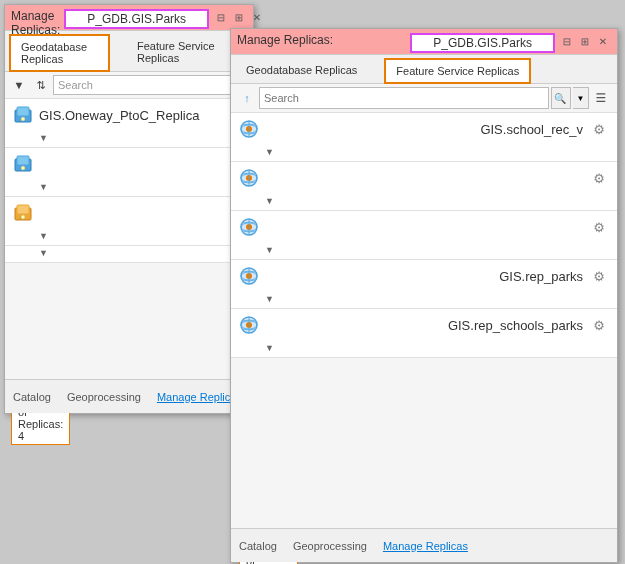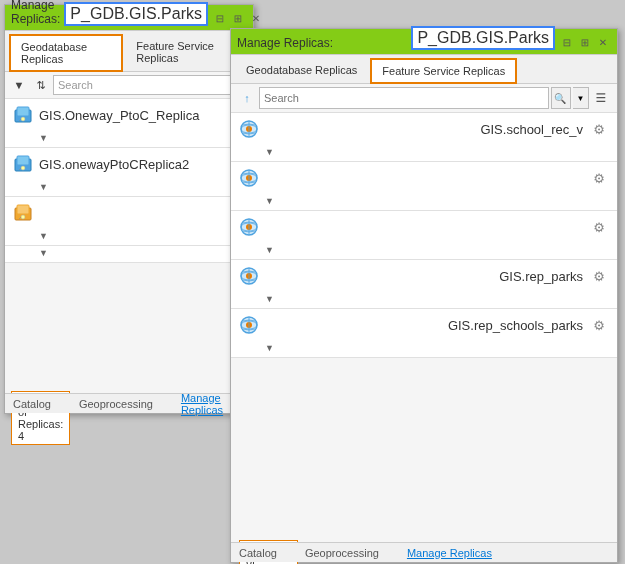--- a/index.html
+++ b/index.html
@@ -14,39 +14,39 @@
     }
 
     .panel {
       position: absolute;
       background: #f5f5f5;
       border: 1px solid #aaa;
       box-shadow: 2px 2px 6px rgba(0,0,0,0.3);
     }
 
     .panel-titlebar {
-      background: #84cc16;
+      background: #fca5a5;
       border-bottom: 1px solid #ccc;
       padding: 4px 6px;
       display: flex;
-      align-items: flex-end;
+      align-items: flex-start;
       gap: 4px;
       height: 26px;
     }
 
     .panel-title-text {
       font-size: 12px;
       color: #333;
       flex: 1;
     }
 
     .panel-title-highlight {
-      border: 2px solid #3b82f6;
-      padding: 1px 4px;
-      font-size: 16px;
+      border: 2px solid #d946ef;
+      padding: 1px 21px;
+      font-size: 12px;
       color: #333;
       background: #fff;
     }
 
     .titlebar-icons {
       display: flex;
       gap: 2px;
       align-items: center;
     }
 
@@ -68,21 +68,21 @@
       padding: 0 4px;
     }
 
     .tab {
       padding: 5px 10px;
       font-size: 11px;
       color: #333;
       cursor: pointer;
       border: 1px solid transparent;
       margin-top: 3px;
-      margin-right: 2px;
+      margin-right: 16px;
     }
 
     .tab.active-orange {
       background: #fff;
       border: 2px solid #e87c00;
       border-bottom: 2px solid #e87c00;
       margin-bottom: -1px;
       z-index: 1;
     }
 
@@ -220,27 +220,27 @@
       font-size: 13px;
       color: #888;
       margin-left: auto;
     }
 
     .status-bar {
       position: absolute;
       bottom: 0;
       left: 0;
       right: 0;
-      height: 20px;
+      height: 34px;
       background: #f0f0f0;
       border-top: 1px solid #ccc;
       display: flex;
       align-items: center;
       padding: 0 4px;
-      gap: 20px;
+      gap: 8px;
     }
 
     .status-tab {
       font-size: 11px;
       color: #555;
       cursor: pointer;
       padding: 2px 4px;
     }
 
     .status-tab.active-blue {
@@ -305,21 +305,20 @@
       </div>
     </div>
     <div class="replica-item">
       <div class="replica-row">
         <svg class="replica-icon" viewBox="0 0 20 20">
           <rect x="2" y="5" width="16" height="12" rx="1" fill="#4fa3e0" stroke="#2980b9" stroke-width="1"></rect>
           <rect x="4" y="2" width="12" height="9" rx="1" fill="#7ec8f0" stroke="#4fa3e0" stroke-width="1"></rect>
           <circle cx="10" cy="14" r="2" fill="#ff9" stroke="#aaa" stroke-width="0.5"></circle>
           <line x1="8" y1="14" x2="6" y2="16" stroke="#888" stroke-width="0.5"></line>
         </svg>
-        <span class="replica-name">GIS.onewayPtoCReplica2</span>
       </div>
       <div class="expand-row">
         <span class="expand-arrow">▼</span>
       </div>
     </div>
     <div class="replica-item">
       <div class="replica-row">
         <svg class="replica-icon" viewBox="0 0 20 20">
           <rect x="2" y="5" width="16" height="12" rx="1" fill="#f0a830" stroke="#c88020" stroke-width="1"></rect>
           <rect x="4" y="2" width="12" height="9" rx="1" fill="#f8c870" stroke="#f0a830" stroke-width="1"></rect>

